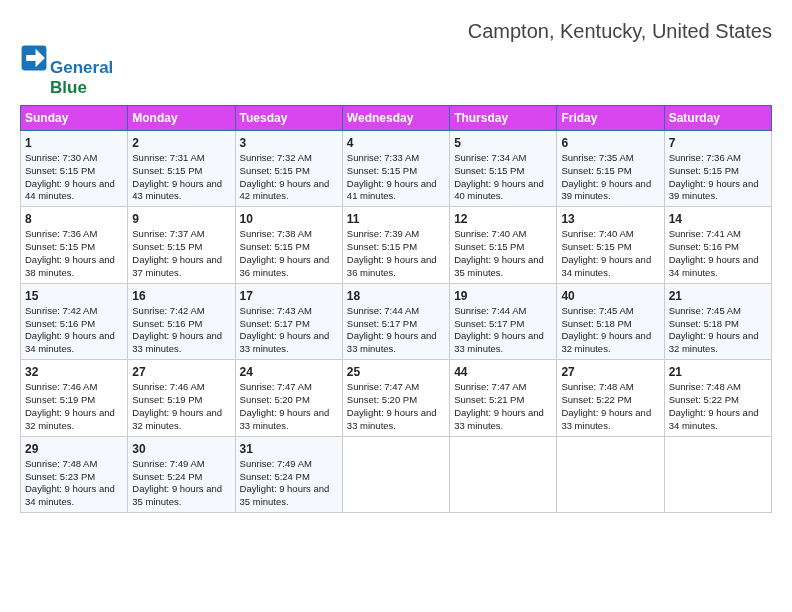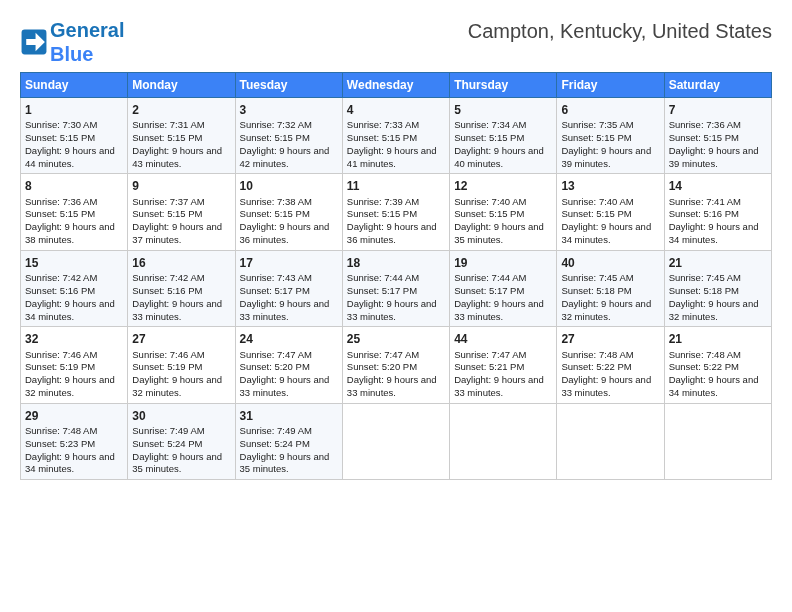--- a/index.html
+++ b/index.html
@@ -21,24 +21,25 @@
       align-items: flex-start;
       justify-content: space-between;
       margin-bottom: 6px;
     }
     .logo {
       display: flex;
       align-items: center;
       gap: 0px;
     }
     .logo-text {
-      font-size: 20px;
+      font-size: 17px;
       font-weight: bold;
       color: #333;
       line-height: 1.2;
+      margin-top: 40px;
     }
     .logo-text span {
       color: #1a73b8;
     }
     .logo-icon {
       width: 28px;
       height: 28px;
       margin-right: 2px;
     }
     .title-block {
@@ -55,21 +56,21 @@
       color: #444;
       margin-top: 2px;
     }
     table {
       width: 100%;
       border-collapse: collapse;
       table-layout: fixed;
       margin-top: 4px;
     }
     thead tr th {
-      background: #3b82f6;
+      background: #d946ef;
       color: #fff;
       font-size: 12px;
       font-weight: bold;
       padding: 5px 4px;
       text-align: left;
       border: 1px solid #2a6fa8;
     }
     tbody tr td {
       vertical-align: top;
       padding: 4px 4px 3px 4px;
@@ -101,21 +102,21 @@
 
 <div class="page">
   <div class="header-row">
     <div class="logo">
       <svg class="logo-icon" viewBox="0 0 36 36">
         <rect x="2" y="2" width="32" height="32" rx="4" fill="#1a73b8"></rect>
         <polygon points="20,6 32,18 20,30 20,22 8,22 8,14 20,14" fill="white"></polygon>
       </svg>
       <div class="logo-text">
         <div><span>General</span></div>
-        <div style="color:#3b82f6;">Blue</div>
+        <div style="color:#15803d;">Blue</div>
       </div>
     </div>
     <div class="title-block">
       <div class="subtitle">Campton, Kentucky, United States</div>
     </div>
   </div>
 
   <table>
     <thead>
       <tr id="header-row">

